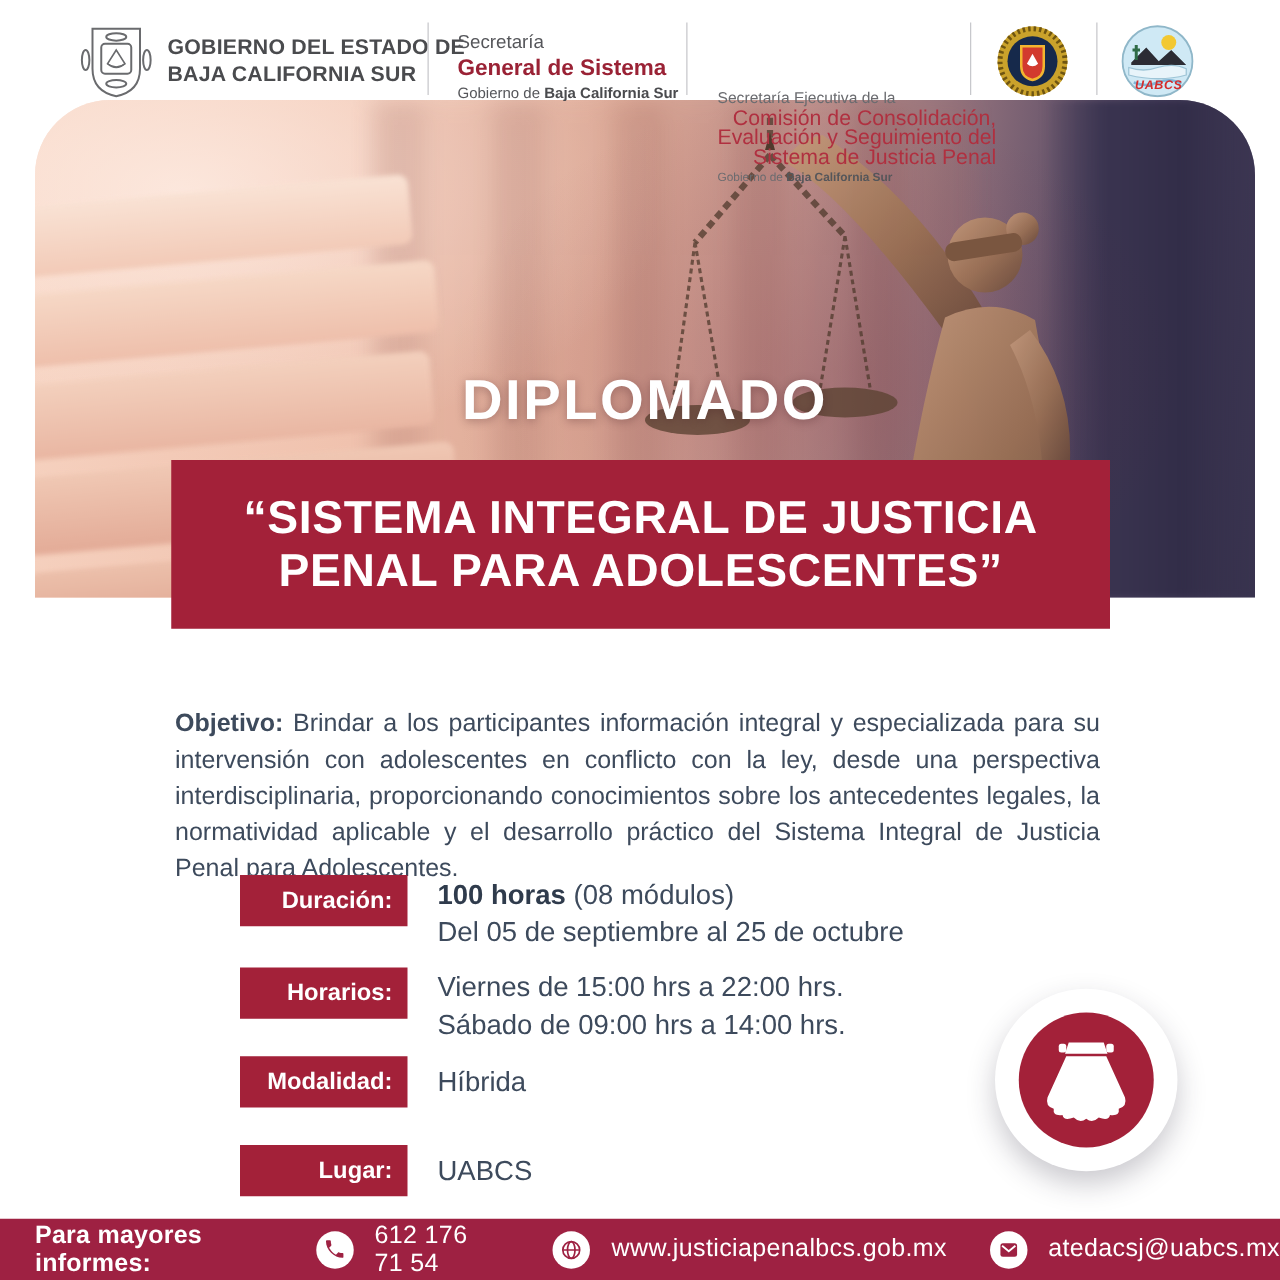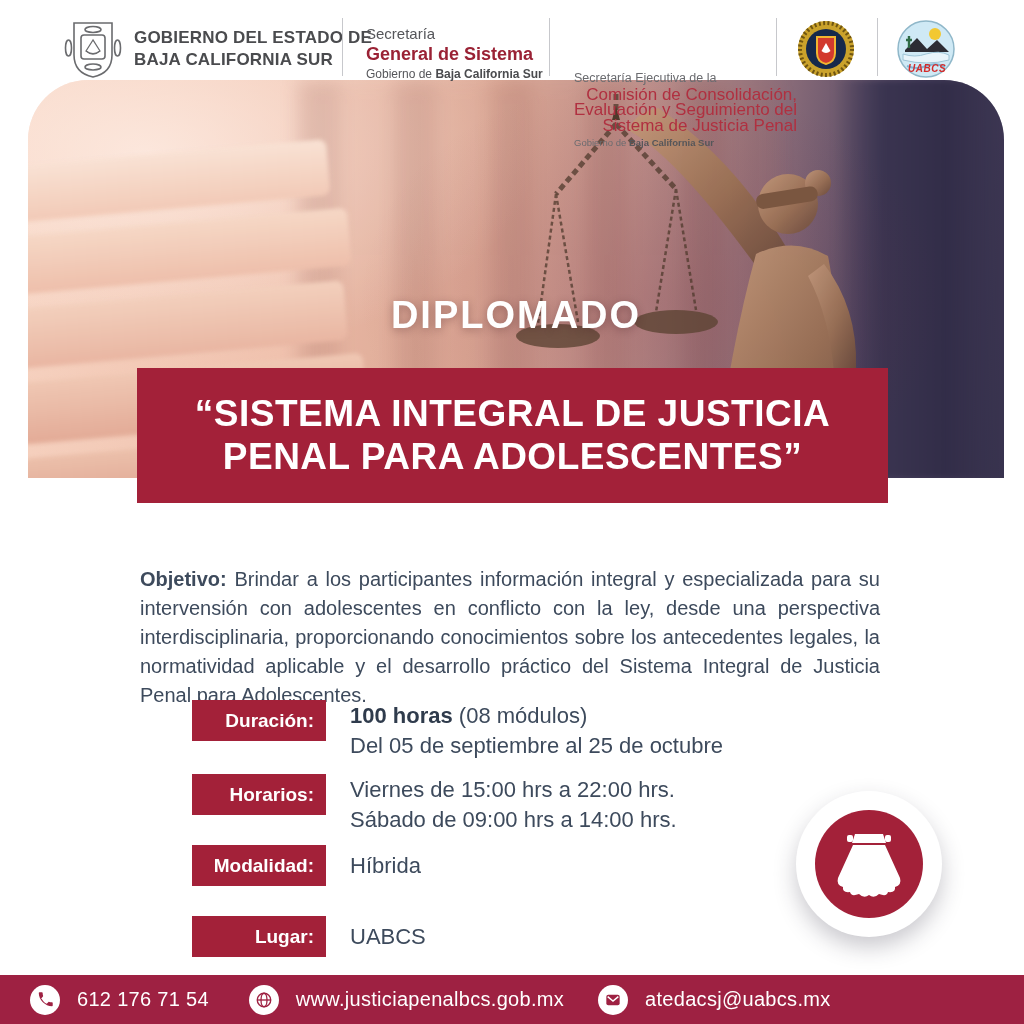--- a/index.html
+++ b/index.html
@@ -38,21 +38,21 @@
     background:repeating-linear-gradient(90deg, rgba(130,62,52,.35) 0 42px, rgba(180,104,82,.18) 42px 96px);}
   .books{position:absolute;left:-16px;top:72px;width:350px;height:360px;transform:rotate(-5deg);filter:blur(2px);}
   .book{position:absolute;left:0;border-radius:8px;}
   .pillar{position:absolute;left:806px;top:0;width:180px;height:398px;filter:blur(3px);
     background:linear-gradient(90deg, rgba(56,50,78,0) 0%, #3a3450 28%, #322d48 62%, rgba(56,50,78,.25) 100%);}
   .tint{position:absolute;inset:0;
     background:radial-gradient(420px 320px at 64% 55%, rgba(126,44,60,.18), rgba(126,44,60,0) 70%);}
   .scales-art{position:absolute;left:488px;top:14px;}
   .statue-art{position:absolute;left:578px;top:6px;}
   .diplomado{position:absolute;left:0;right:0;top:214px;text-align:center;z-index:3;
-    color:#fff;font-size:38px;font-weight:bold;letter-spacing:2px;
+    color:#fff;font-size:45px;font-weight:bold;letter-spacing:2px;
     text-shadow:0 2px 8px rgba(70,30,35,.35);}
   
   .banner{position:absolute;left:137px;top:368px;width:751px;height:135px;background:#a32139;z-index:4;
     display:flex;flex-direction:column;justify-content:center;align-items:center;gap:1px;}
   .banner div{color:#fff;font-size:37px;font-weight:600;letter-spacing:.5px;white-space:nowrap;}
   
   .objective{position:absolute;left:140px;top:545px;width:740px;
     font-size:20px;line-height:29px;color:#3d4a5c;text-align:justify;}
   .objective b{font-weight:bold;}
   
@@ -225,20 +225,21 @@
     <svg width="70" height="70" viewBox="-35 -35 70 70">
       <path fill="#ffffff" d="M-14 -30 L14 -30 L17 -21 L-17 -21 Z"></path>
       <rect x="-22" y="-29" width="6" height="7" rx="2" fill="#ffffff"></rect>
       <rect x="16" y="-29" width="6" height="7" rx="2" fill="#ffffff"></rect>
       <path fill="#ffffff" d="M-16 -19 L-31 14 Q-33 21 -26 23 Q-27 29 -19 28 Q-18 33 -10 30 Q-5 35 0 31 Q5 35 10 30 Q18 33 19 28 Q27 29 26 23 Q33 21 31 14 L16 -19 Z"></path>
     </svg>
   </div>
 </div>
 
 <div class="footer">
+  <span class="label">Para mayores informes:</span>
 
   <span class="contact" style="margin-left:30px">
     <span class="icon-circle">
       <svg width="17" height="17" viewBox="0 0 24 24" fill="#9e2142">
         <path d="M6.6 10.8c1.6 3.1 4.1 5.6 7.2 7.2l2.4-2.4c.3-.3.8-.4 1.1-.2 1.2.4 2.6.6 3.9.6.6 0 1 .5 1 1v3.5c0 .6-.4 1-1 1C11.6 21.5 2.5 12.4 2.5 2.8c0-.6.4-1 1-1H7c.6 0 1 .4 1 1 0 1.4.2 2.7.6 3.9.1.4 0 .8-.2 1.1l-2.8 3z"></path>
       </svg>
     </span>
     <span class="txt">612 176 71 54</span>
   </span>
 

